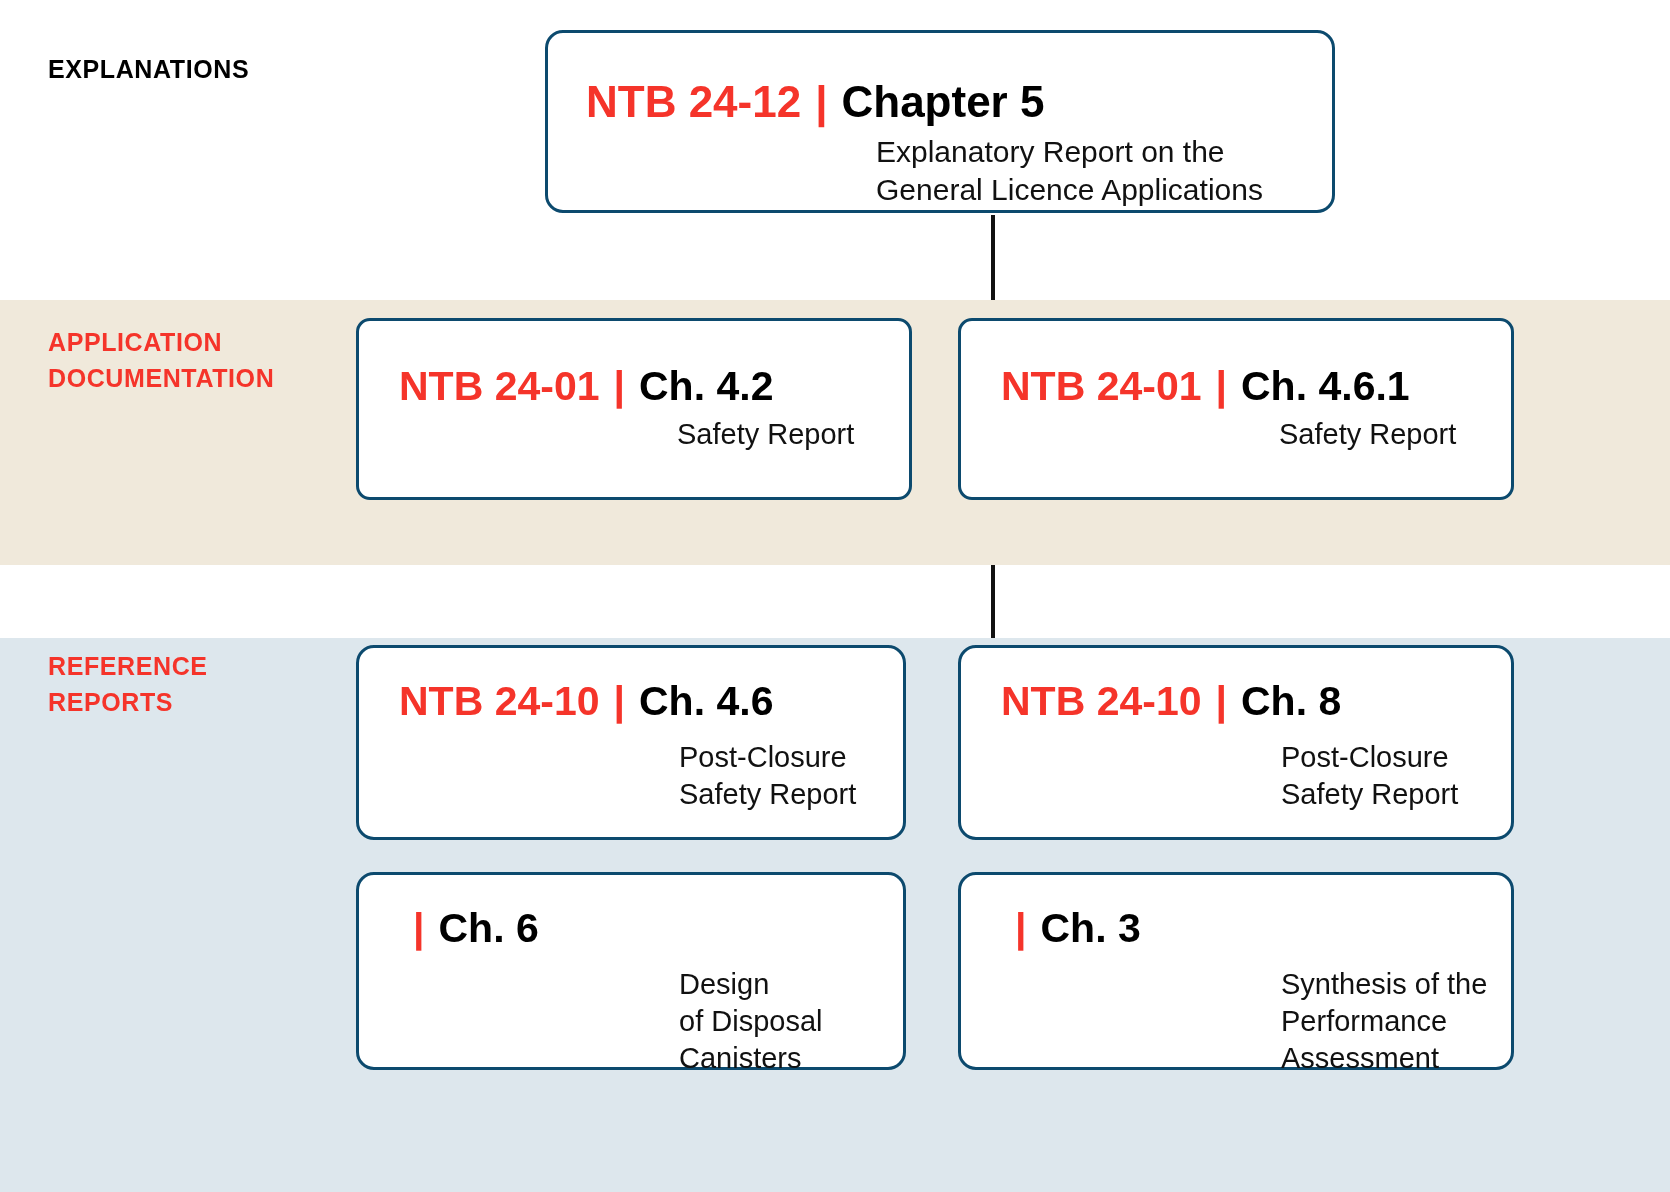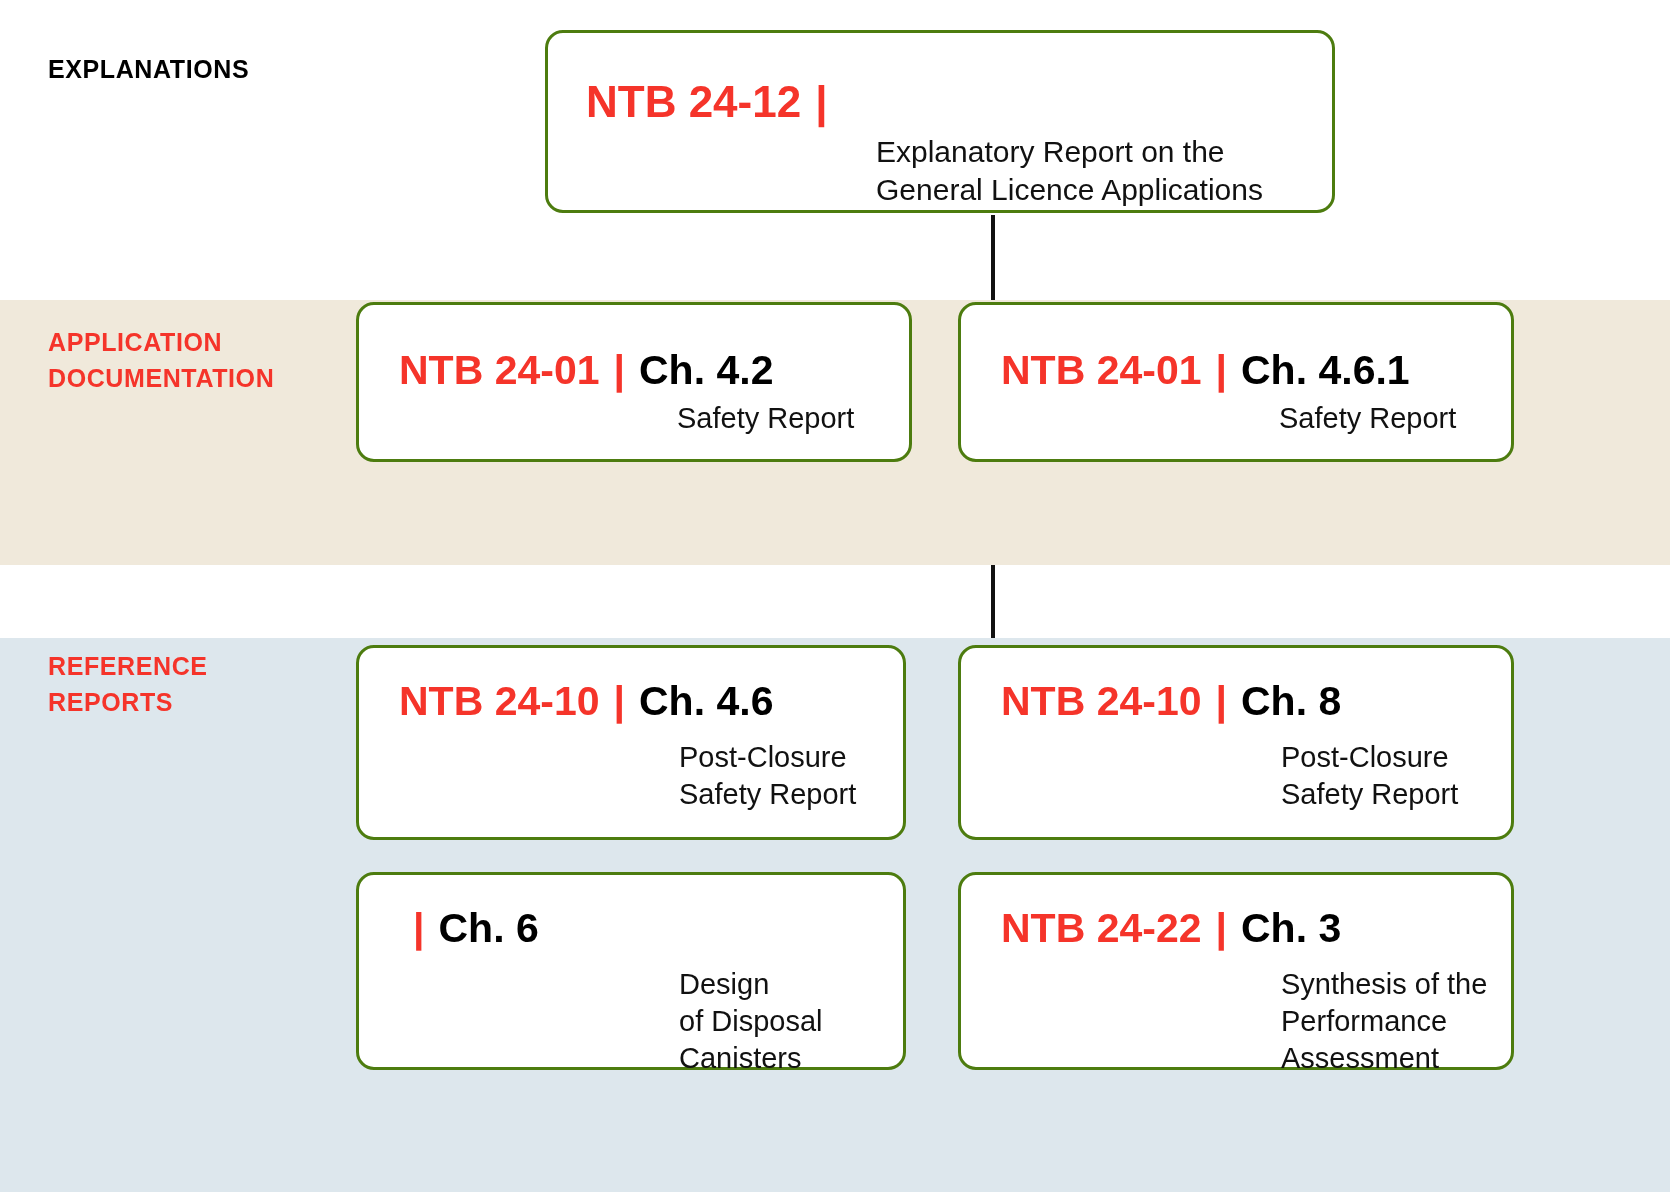--- a/index.html
+++ b/index.html
@@ -80,21 +80,21 @@
     background: #f5c518;
   }
   .dash-a { top: 365px; height: 25px; }
   .dash-b { top: 440px; height: 16px; background: #f2a007; }
 
   
   .card {
     position: absolute;
     box-sizing: border-box;
     background: #ffffff;
-    border: 3px solid #4d7c0f;
+    border: 3px solid #0c4a6e;
     border-radius: 18px;
   }
   .card-inner {
     position: absolute;
     left: 0;
     right: 0;
   }
   .card-head {
     display: flex;
     align-items: baseline;
@@ -127,21 +127,21 @@
   .card-explanation .card-head { padding-left: 38px; font-size: 44px; }
   .card-explanation .subtitle {
     font-size: 30px;
     line-height: 1.28;
     margin-top: 6px;
     padding-left: 328px;
   }
 
   
   .card-app {
-    top: 302px;  height: 160px;
+    top: 318px;  height: 182px; border-radius: 14px;
   }
   .card-app-left  { left: 356px;  width: 556px; }
   .card-app-right { left: 958px;  width: 556px; }
   .card-app .card-inner { top: 42px; }
   .card-app .card-head { padding-left: 40px; font-size: 41px; }
   .card-app .subtitle {
     font-size: 29px;
     line-height: 1.28;
     margin-top: 6px;
     padding-left: 318px;
@@ -179,20 +179,21 @@
   <div class="row-label reference">REFERENCE
 REPORTS</div>
   <div class="row-label application">APPLICATION
 DOCUMENTATION</div>
 
   <div class="card card-explanation">
     <div class="card-inner">
       <div class="card-head">
         <span class="code">NTB 24-12</span>
         <span class="pipe">|</span>
+        <span class="chapter">Chapter 5</span>
       </div>
       <div class="subtitle">Explanatory Report on the
 General Licence Applications</div>
     </div>
   </div>
 
   <div class="card card-app card-app-left">
     <div class="card-inner">
       <div class="card-head">
         <span class="code">NTB 24-01</span>
@@ -246,21 +247,20 @@
       </div>
       <div class="subtitle">Design
 of Disposal
 Canisters</div>
     </div>
   </div>
 
   <div class="card card-ref card-ref-r2 card-ref-right">
     <div class="card-inner">
       <div class="card-head">
-        <span class="code">NTB 24-22</span>
         <span class="pipe">|</span>
         <span class="chapter">Ch. 3</span>
       </div>
       <div class="subtitle">Synthesis of the
 Performance
 Assessment</div>
     </div>
   </div>
 
 </div>

